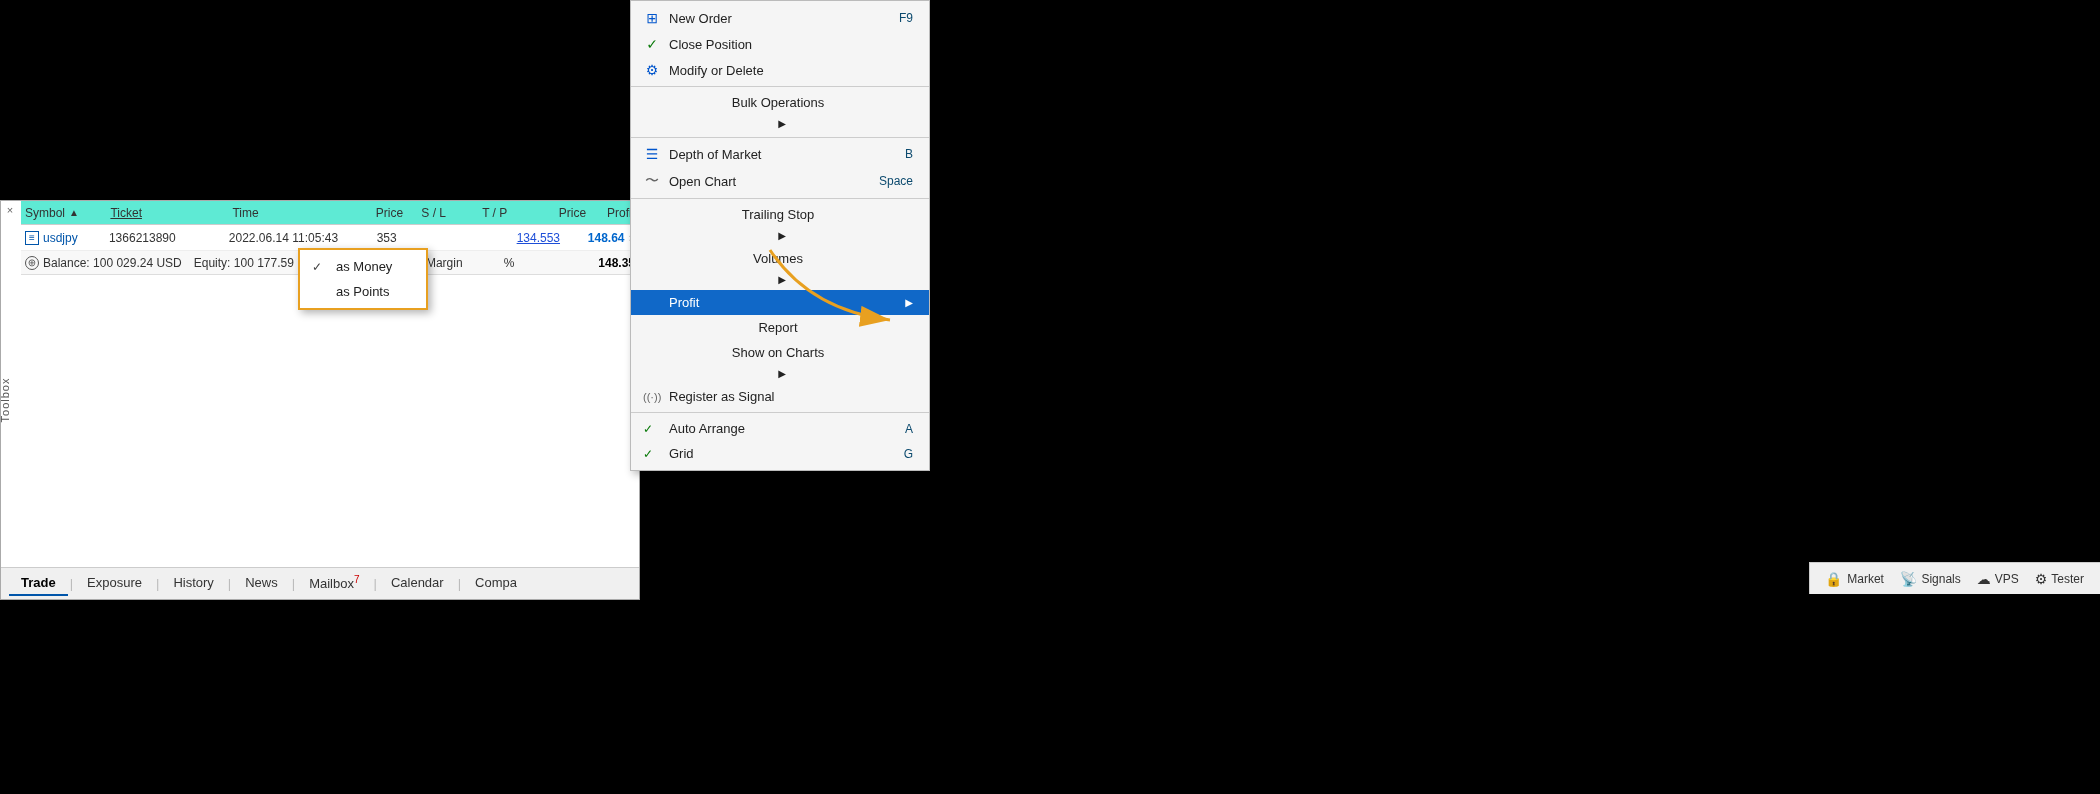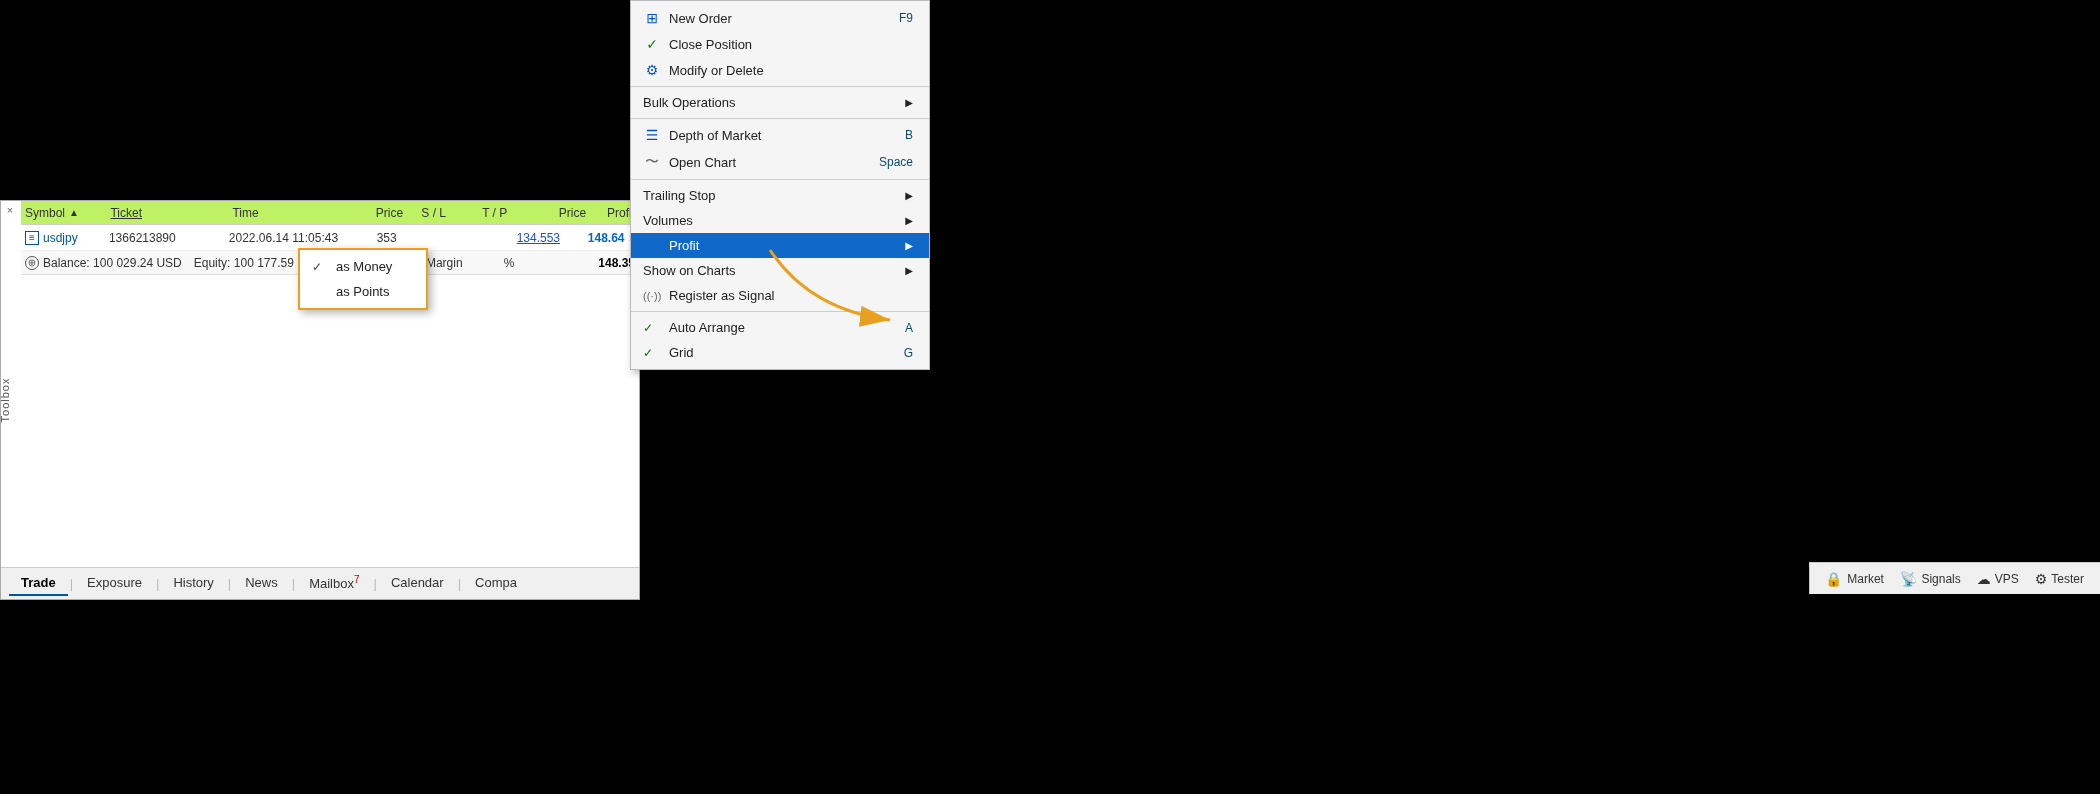--- a/index.html
+++ b/index.html
@@ -45,21 +45,21 @@
       transform: translateY(-50%) rotate(-90deg);
       font-size: 11px;
       color: #555;
       white-space: nowrap;
       letter-spacing: 1px;
     }
 
     
     .table-header {
       display: flex;
-      background: #bef264;
+      background: #5eead4;
       border-bottom: 1px solid #ccc;
       padding: 2px 4px;
       font-size: 12px;
       color: #333;
       height: 24px;
       align-items: center;
     }
 
     .col-symbol { width: 140px; display: flex; align-items: center; gap: 4px; }
     .col-ticket { width: 200px; text-decoration: underline; }
@@ -237,20 +237,21 @@
       font-size: 12px;
     }
 
     .menu-divider {
       height: 1px;
       background: #ccc;
       margin: 3px 0;
     }
 
     .menu-item.no-icon-space {
+      flex-direction: column;
     }
 
     
     .submenu {
       position: absolute;
       left: 298px;
       top: 248px;
       width: 130px;
       background: #fff;
       border: 2px solid #e8a020;
@@ -415,20 +416,23 @@
     <span class="item-label">Volumes</span>
     <span class="item-arrow">▶</span>
   </div>
 
   <div class="menu-item profit-highlighted">
     <span style="width:18px;"></span>
     <span class="item-label">Profit</span>
     <span class="item-arrow" style="color:#fff;">▶</span>
   </div>
 
+  <div class="menu-item no-icon-space">
+    <span class="item-label">Report</span>
+  </div>
 
   <div class="menu-item no-icon-space">
     <span class="item-label">Show on Charts</span>
     <span class="item-arrow">▶</span>
   </div>
 
   <div class="menu-item">
     <span class="item-icon" style="font-size:11px; color:#666;">((·))</span>
     <span class="item-label">Register as Signal</span>
   </div>

